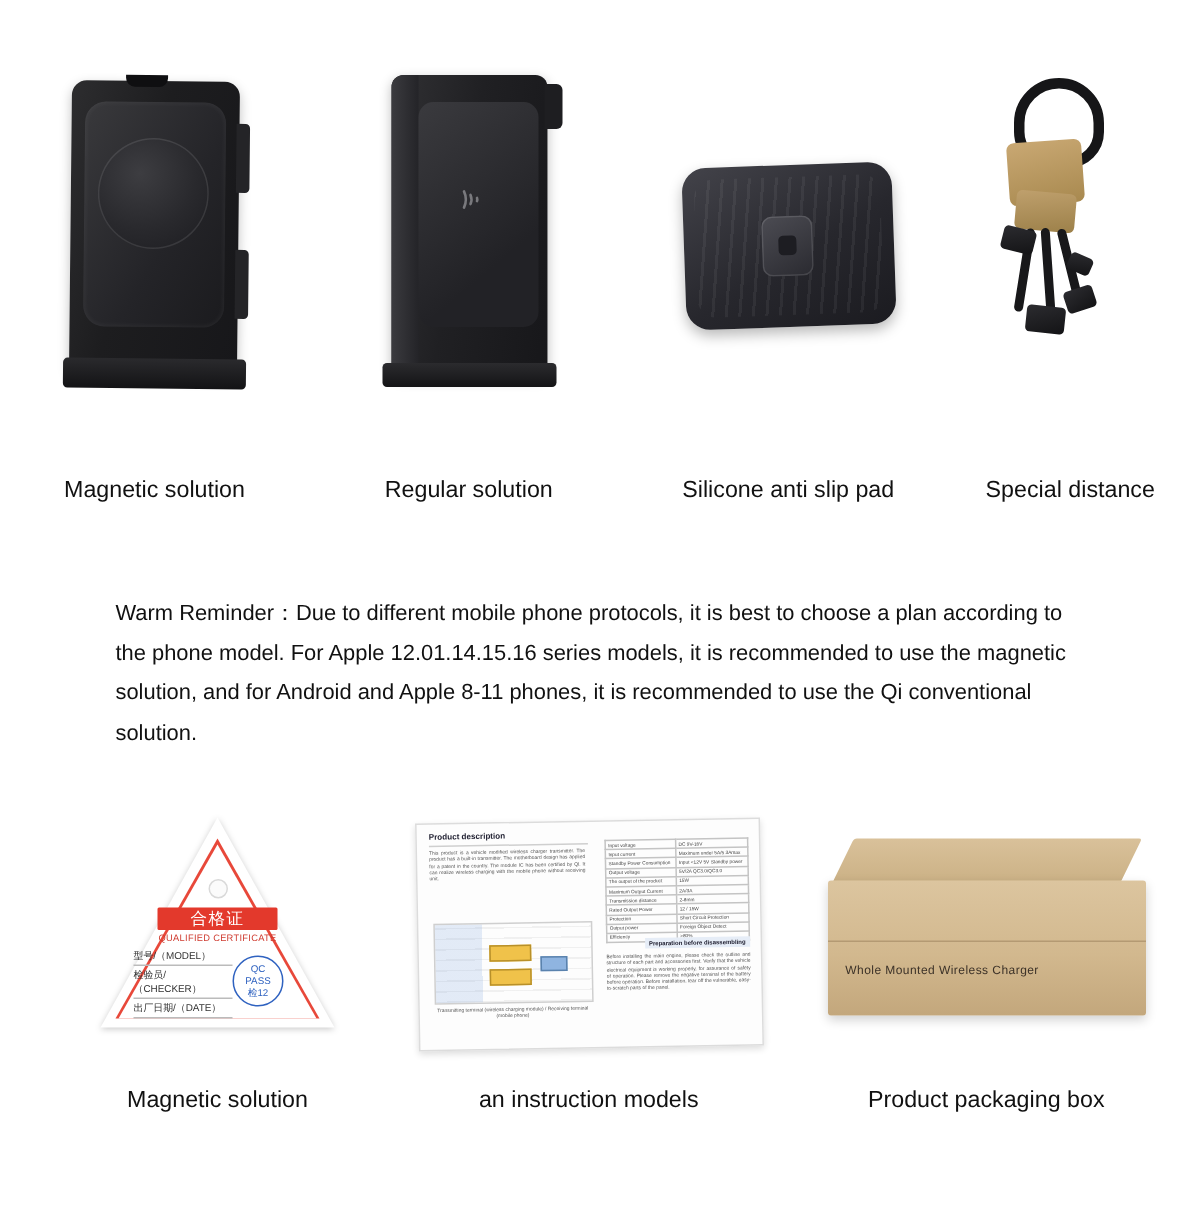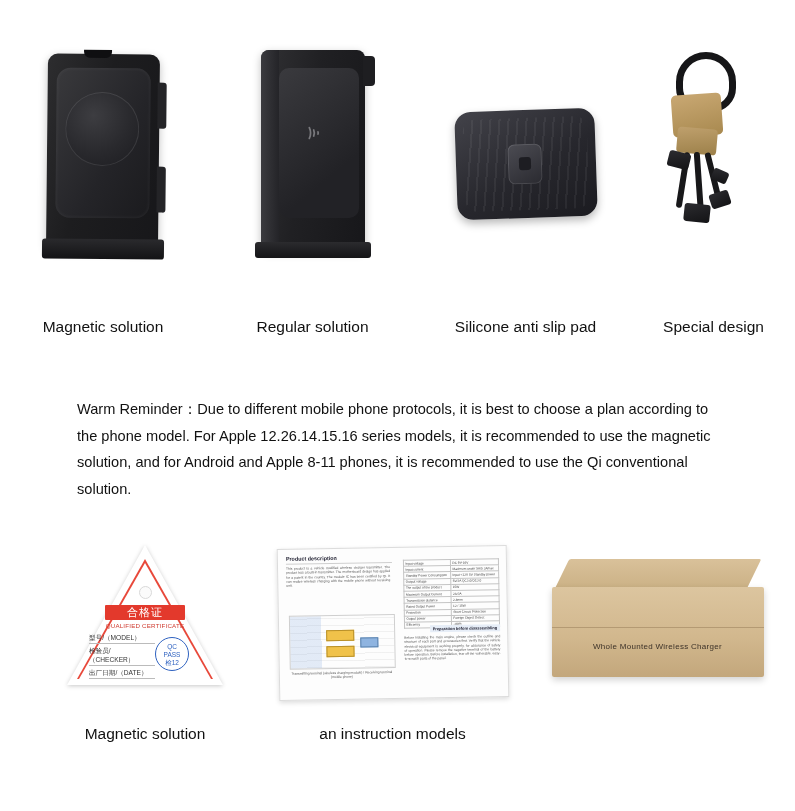--- a/index.html
+++ b/index.html
@@ -434,23 +434,22 @@
     box-shadow: 0 3px 7px rgba(0,0,0,0.18);
   }
   .box-seam {
     position: absolute;
     left: 0; top: 40px;
     width: 212px; height: 1px;
     background: rgba(120,95,60,0.35);
   }
   .box-label {
     position: absolute;
-    left: 0; top: 55px;
+    left: 12px; top: 55px;
     width: 212px;
-    text-align: center;
     font-size: 8px;
     color: #3c3228;
     letter-spacing: 0.3px;
   }
   .cap-bot { top: 190px; }
 
   .bot-cap {
     position: absolute;
     width: 100%;
     text-align: center;
@@ -521,26 +520,26 @@
           <div class="har-tape2"></div>
           <div class="har-cable" style="left:26px; top:100px; width:6px; height:56px; transform:rotate(9deg);"></div>
           <div class="har-cable" style="left:42px; top:100px; width:6px; height:66px; transform:rotate(-4deg);"></div>
           <div class="har-cable" style="left:56px; top:100px; width:6px; height:48px; transform:rotate(-14deg);"></div>
           <div class="har-plug" style="left:14px; top:100px; width:22px; height:16px; transform:rotate(14deg);"></div>
           <div class="har-plug" style="left:56px; top:140px; width:20px; height:15px; transform:rotate(-18deg);"></div>
           <div class="har-plug" style="left:30px; top:152px; width:26px; height:18px; transform:rotate(6deg);"></div>
           <div class="har-plug" style="left:58px; top:118px; width:16px; height:12px; transform:rotate(24deg);"></div>
         </div>
       </div>
-      <div class="caption cap-top">Special design</div>
+      <div class="caption cap-top">Special distance</div>
     </div>
 
   </div>
 
-  <div class="reminder">Warm Reminder：Due to different mobile phone protocols, it is best to choose a plan according to the phone model. For Apple 12.26.14.15.16 series models, it is recommended to use the magnetic solution, and for Android and Apple 8-11 phones, it is recommended to use the Qi conventional solution.</div>
+  <div class="reminder">Warm Reminder：Due to different mobile phone protocols, it is best to choose a plan according to the phone model. For Apple 12.01.14.15.16 series models, it is recommended to use the magnetic solution, and for Android and Apple 8-11 phones, it is recommended to use the Qi conventional solution.</div>
 
   <div class="row-bottom">
 
     <div class="bot-cell" style="left:0px; width:290px;">
       <div class="cert-wrap">
         <div class="cert-tri">
           <div class="cert-outer"></div>
           <div class="cert-line"></div>
           <div class="cert-fill"></div>
           <div class="cert-hole"></div>
@@ -635,16 +634,17 @@
     <div class="bot-cell" style="left:520px; width:275px;">
       <div class="box-wrap">
         <div class="box-body">
           <div class="box-top"></div>
           <div class="box-face">
             <div class="box-seam"></div>
             <div class="box-label">Whole Mounted Wireless Charger</div>
           </div>
         </div>
       </div>
+      <div class="bot-cap cap-bot">Product packaging box</div>
     </div>
 
   </div>
 </div>
 
 </body></html>

